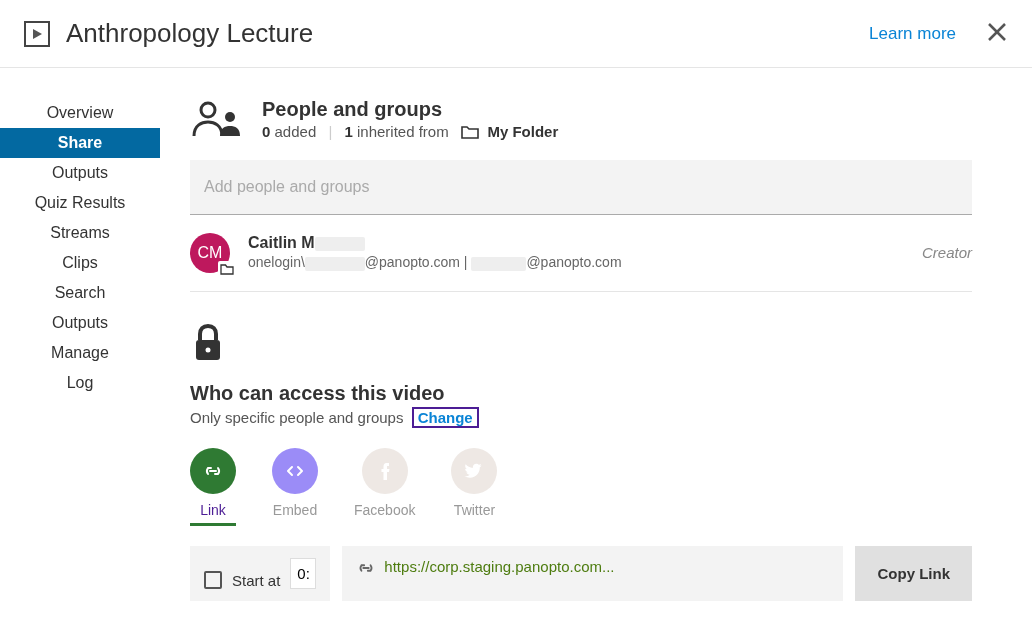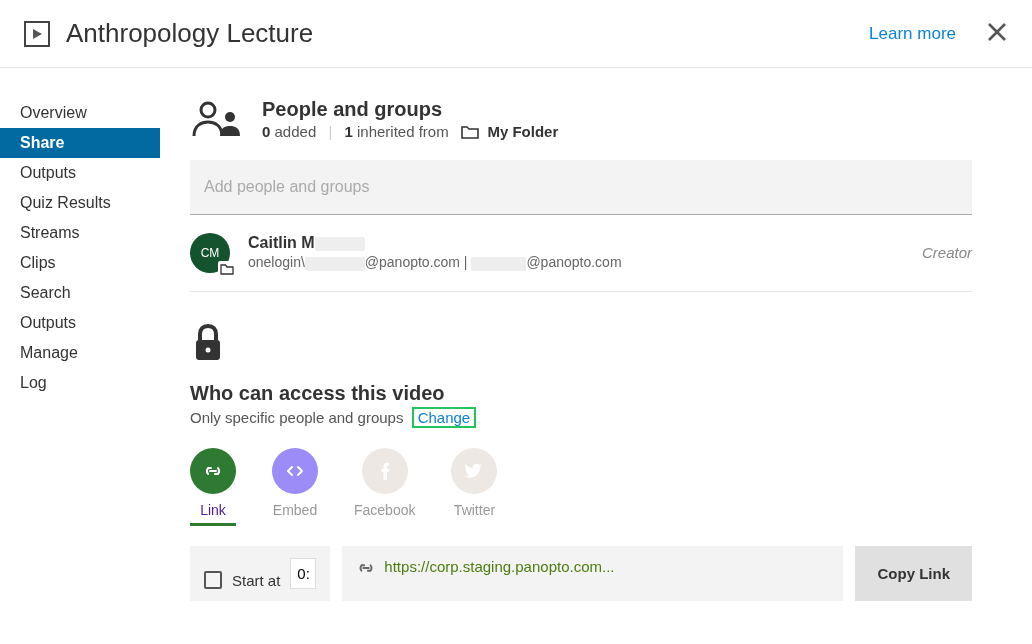--- a/index.html
+++ b/index.html
@@ -15,21 +15,21 @@
   }
   .header .video-icon svg { display:block; }
   .header h1 { font-size: 26px; font-weight: 400; color: #333; flex:1; }
   .header .learn-more { color: #0a84d6; text-decoration:none; font-size:17px; margin-right: 30px; cursor:pointer; }
   .header .close-x { font-size: 28px; color:#555; cursor:pointer; line-height:1; font-weight:300; }
 
   .body { display:flex; }
 
   .sidebar { width: 160px; padding-top: 30px; }
   .sidebar .nav-item {
-    padding: 6px 20px; font-size:16px; color:#333; cursor:pointer;
+    padding: 6px 20px; font-size:16px; color:#333; cursor:pointer;text-align:center;
   }
   .sidebar .nav-item.active {
     background:#0369a1; color:#fff; font-weight:700;
   }
 
   .main { flex:1; padding: 30px 18px 30px 30px; max-width: 830px; }
 
   .section-row { display:flex; align-items:center; gap:16px; }
   .people-icon svg { display:block; }
   .section-title { font-size:20px; font-weight:700; color:#333; }
@@ -45,44 +45,44 @@
   .add-input-wrap input {
     width:100%; border:none; background:transparent; font-size:16px; outline:none;
   }
   .add-input-wrap input::placeholder { color:#aaa; }
 
   .person-row {
     display:flex; align-items:center; gap:18px; padding:18px 0;
     border-bottom:1px solid #e5e5e5;
   }
   .avatar {
-    width:40px; height:40px; border-radius:50%; background:#14532d;
+    width:40px; height:40px; border-radius:50%; background:#be185d;
     color:#fff; display:flex; align-items:center; justify-content:center;
-    font-size:12px; position:relative;
+    font-size:16px; position:relative;
   }
   .avatar-badge {
     position:absolute; right:-6px; bottom:-4px; width:18px; height:16px;
     background:#fff; border-radius:2px; display:flex; align-items:center; justify-content:center;
   }
   .person-info { flex:1; }
   .person-name { font-weight:700; font-size:16px; }
   .person-sub { color:#666; font-size:14px; margin-top:2px; }
   .person-role { color:#888; font-style:italic; font-size:15px; }
   .redact { display:inline-block; background:#eee; height:14px; vertical-align:middle; border-radius:2px; }
   .redact.w50 { width:50px; }
   .redact.w55 { width:55px; }
   .redact.w60 { width:60px; }
 
   .access-section { display:flex; align-items:flex-start; gap:18px; margin-top:30px;flex-direction:column; }
   .lock-icon svg { display:block; }
   .access-title { font-size:20px; font-weight:700; }
   .access-sub { font-size:15px; color:#555; margin-top:4px; }
   .change-link {
-    color:#0a84d6; border:2px solid #22c55e; padding:0 4px; margin-left:4px;
-    font-weight:400; cursor:pointer;
+    color:#0a84d6; border:2px solid #4c1d95; padding:0 4px; margin-left:4px;
+    font-weight:700; cursor:pointer;
   }
 
   .share-tabs { display:flex; gap:36px; margin-top:22px; margin-left:0; }
   .share-tab { display:flex; flex-direction:column; align-items:center; gap:8px; cursor:pointer; }
   .share-circle {
     width:46px; height:46px; border-radius:50%; display:flex; align-items:center; justify-content:center;
   }
   .c-green { background:#2f7a33; }
   .c-purple { background:#9b8cf7; }
   .c-grey { background:#eee8e4; }

